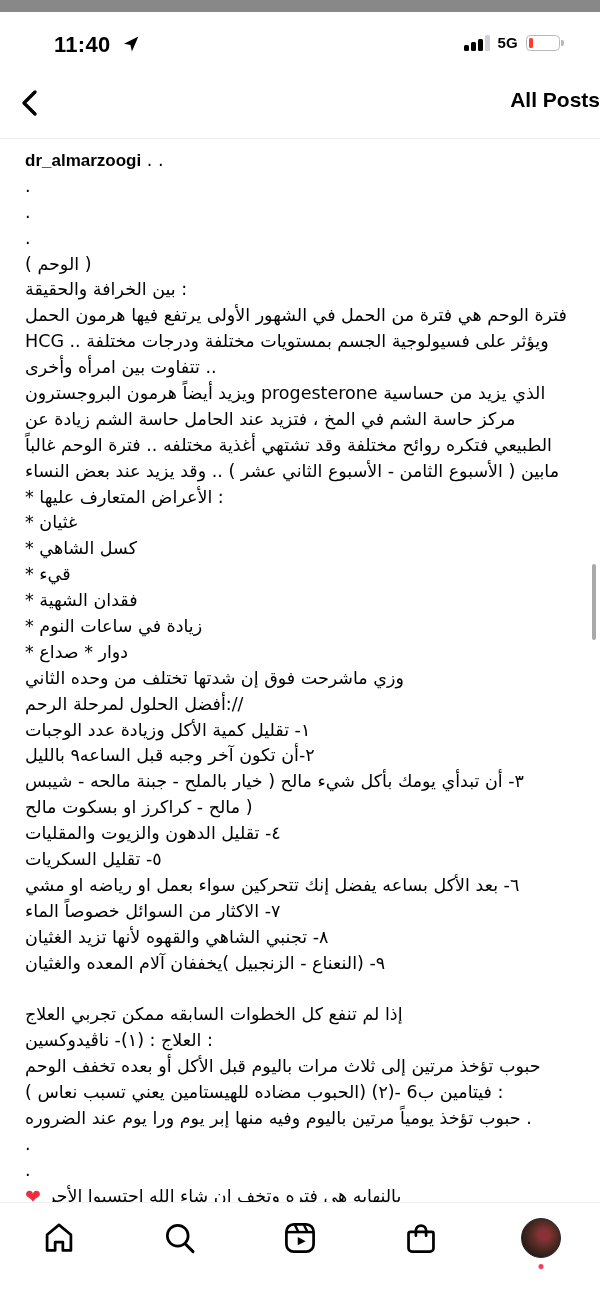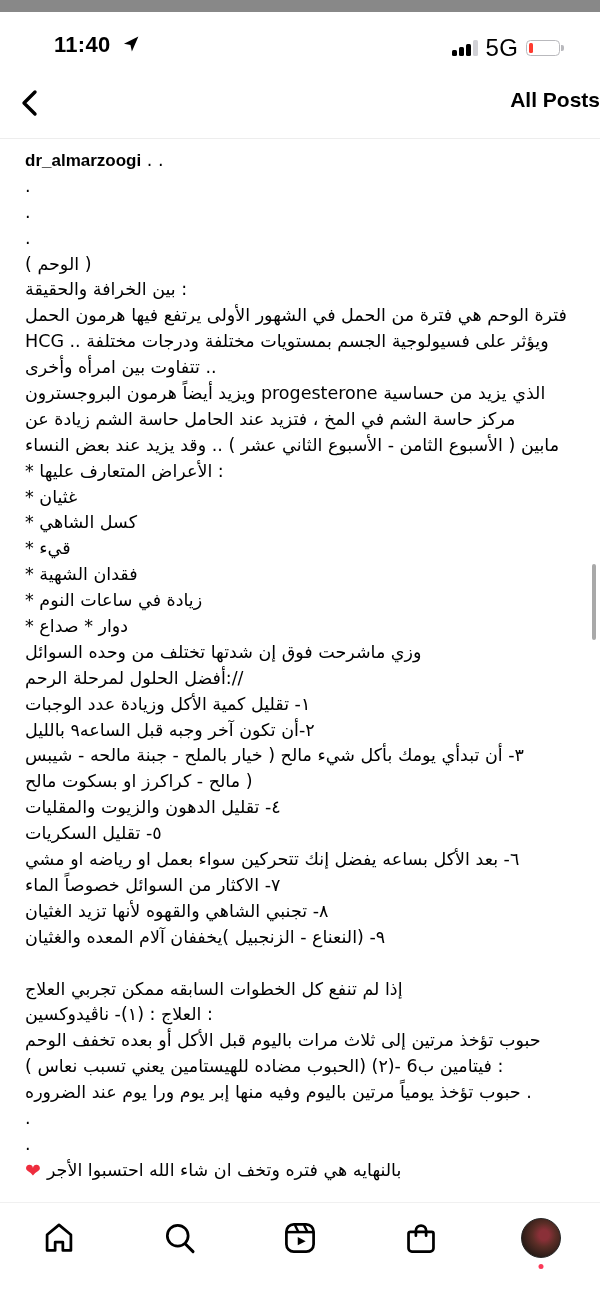--- a/index.html
+++ b/index.html
@@ -10,21 +10,21 @@
   }
   
   .statusbar{position:absolute;top:0;left:0;right:0;height:56px;}
   .time{position:absolute;left:54px;top:20px;font-size:22px;font-weight:bold;letter-spacing:.3px;}
   .loc-arrow{position:absolute;left:122px;top:23px;width:18px;height:18px;}
   .sb-right{position:absolute;right:40px;top:22px;display:flex;align-items:center;gap:8px;}
   .sig{display:flex;align-items:flex-end;gap:2px;height:16px;}
   .sig span{width:5px;background:#000;border-radius:1.5px;display:block;}
   .sig .b1{height:6px;}.sig .b2{height:9px;}.sig .b3{height:12px;}
   .sig .b4{height:16px;background:#d1d1d6;}
-  .net{font-size:24px;font-weight:400;letter-spacing:.2px;text-align:center;}
+  .net{font-size:15px;font-weight:700;letter-spacing:.2px;text-align:center;}
   .battery{position:relative;width:34px;height:16px;}
   .batt-body{position:absolute;inset:0;border:1.5px solid #b9b9bd;border-radius:4.5px;}
   .batt-fill{position:absolute;left:3px;top:3px;width:4px;height:10px;border-radius:1.5px;background:#ff3b30;}
   .batt-nub{position:absolute;right:-3.5px;top:5px;width:2.5px;height:6px;background:#b9b9bd;border-radius:0 2px 2px 0;}
   
   .navbar{position:absolute;top:56px;left:0;right:0;height:70px;border-bottom:1px solid #ededed;background:#fff;}
   .back-btn{position:absolute;left:14px;top:18px;width:34px;height:34px;cursor:pointer;}
   .nav-title{position:absolute;left:0;right:0;top:20px;text-align:right;font-size:21px;font-weight:bold;}
   
   .caption{
@@ -90,29 +90,30 @@
         <div class="cap-line">.</div>
         <div class="cap-line">.</div>
         <div class="cap-line">.</div>
         <div class="cap-line">( الوحم )</div>
         <div class="cap-line">بين الخرافة والحقيقة :</div>
         <div class="cap-line">فترة الوحم هي فترة من الحمل في الشهور الأولى يرتفع فيها هرمون الحمل</div>
         <div class="cap-line">HCG .. ويؤثر على فسيولوجية الجسم بمستويات مختلفة ودرجات مختلفة</div>
         <div class="cap-line">تتفاوت بين امرأه وأخرى ..</div>
         <div class="cap-line">ويزيد أيضاً هرمون البروجسترون progesterone الذي يزيد من حساسية</div>
         <div class="cap-line">مركز حاسة الشم في المخ ، فتزيد عند الحامل حاسة الشم زيادة عن</div>
+        <div class="cap-line">الطبيعي فتكره روائح مختلفة وقد تشتهي أغذية مختلفه .. فترة الوحم غالباً</div>
         <div class="cap-line">مابين ( الأسبوع الثامن - الأسبوع الثاني عشر ) .. وقد يزيد عند بعض النساء</div>
         <div class="cap-line">* الأعراض المتعارف عليها :</div>
         <div class="cap-line">* غثيان</div>
         <div class="cap-line">* كسل الشاهي</div>
         <div class="cap-line">* قيء</div>
         <div class="cap-line">* فقدان الشهية</div>
         <div class="cap-line">* زيادة في ساعات النوم</div>
         <div class="cap-line">* دوار * صداع</div>
-        <div class="cap-line">وزي ماشرحت فوق إن شدتها تختلف من وحده السوائل</div>
+        <div class="cap-line">وزي ماشرحت فوق إن شدتها تختلف من وحده الثاني</div>
         <div class="cap-line">أفضل الحلول لمرحلة الرحم://</div>
         <div class="cap-line">١- تقليل كمية الأكل وزيادة عدد الوجبات</div>
         <div class="cap-line">٢-أن تكون آخر وجبه قبل الساعه٩ بالليل</div>
         <div class="cap-line">٣- أن تبدأي يومك بأكل شيء مالح ( خيار بالملح - جبنة مالحه - شيبس</div>
         <div class="cap-line">مالح - كراكرز او بسكوت مالح )</div>
         <div class="cap-line">٤- تقليل الدهون والزيوت والمقليات</div>
         <div class="cap-line">٥- تقليل السكريات</div>
         <div class="cap-line">٦- بعد الأكل بساعه يفضل إنك تتحركين سواء بعمل او رياضه او مشي</div>
         <div class="cap-line">٧- الاكثار من السوائل خصوصاً الماء</div>
         <div class="cap-line">٨- تجنبي الشاهي والقهوه لأنها تزيد الغثيان</div>

